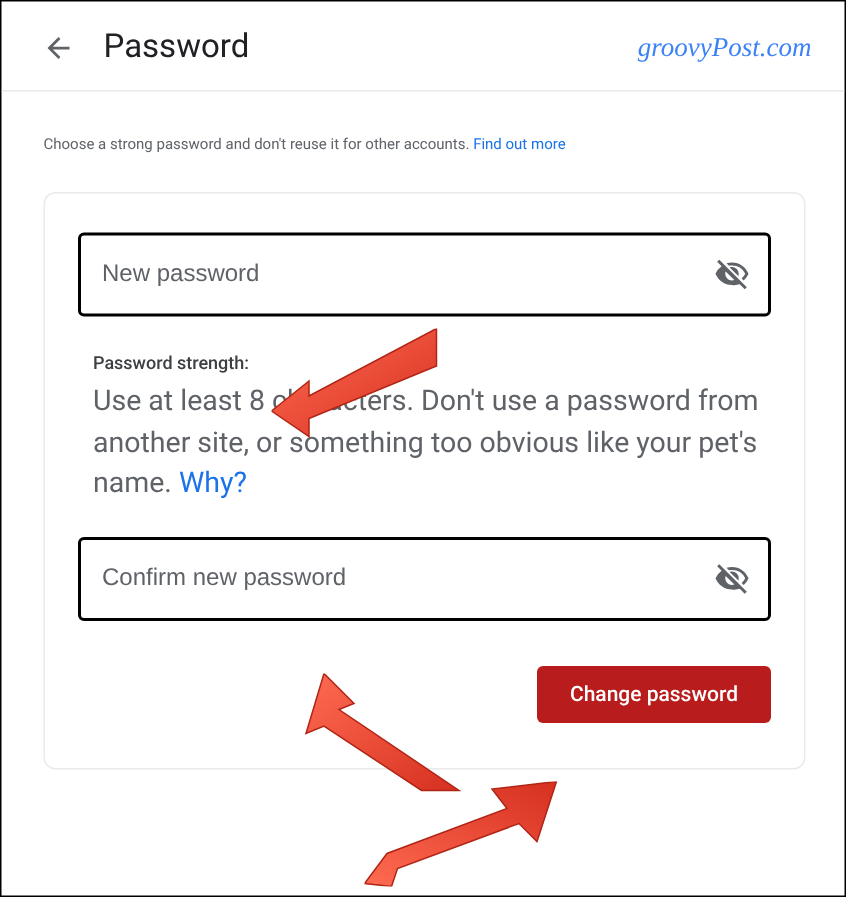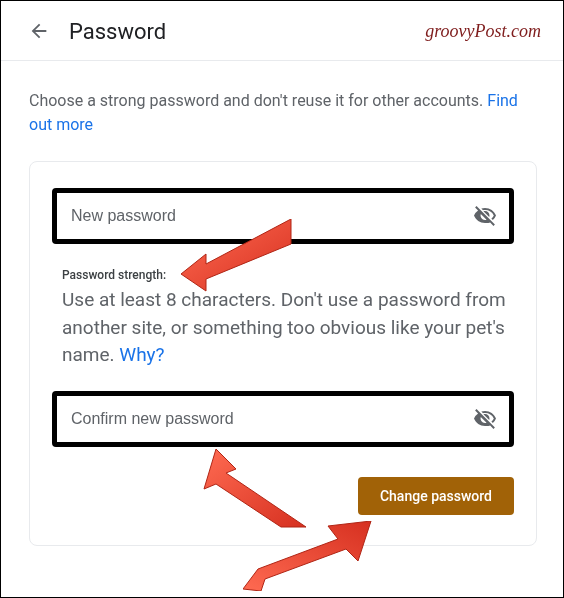--- a/index.html
+++ b/index.html
@@ -14,66 +14,66 @@
     }
     .header {
       display: flex;
       align-items: center;
       padding: 18px 22px 16px 26px;
       border-bottom: 1px solid #e8eaed;
       justify-content: space-between;
     }
     .header-left {
       display: flex;
-      align-items: flex-start;
+      align-items: flex-end;
       gap: 18px;
     }
     .back-btn {
       width: 24px;
       height: 24px;
       display: flex;
       align-items: center;
       justify-content: center;
       cursor: pointer;
       color: #5f6368;
     }
     .title {
       font-size: 22px;
       color: #202124;
       font-weight: 400;
     }
     .watermark {
       font-family: Georgia, serif;
       font-size: 18px;
-      color: #7f1d1d;
+      color: #3b82f6;
       font-style: italic;
       text-align: right;
     }
     .content {
       padding: 28px 26px 20px 28px;
     }
     .desc, .desc2 {
-      font-size: 16px;
+      font-size: 10px;
       color: #5f6368;
       line-height: 1.5;
     }
     .link {
       color: #1a73e8;
       cursor: pointer;
     }
     .desc2 { margin-top: 22px; }
     .card {
       margin-top: 24px;
       border: 1px solid #e8eaed;
       border-radius: 8px;
       padding: 26px 22px 22px 22px;
     }
     .input-wrap {
       position: relative;
-      border: 5px solid #000000;
+      border: 2px solid #000000;
       border-radius: 4px;
       height: 56px;
       display: flex;
       align-items: center;
       padding: 0 50px 0 14px;
     }
     .input-wrap input {
       border: none;
       outline: none;
       width: 100%;
@@ -109,21 +109,21 @@
       color: #5f6368;
       line-height: 1.45;
     }
     .actions {
       display: flex;
       justify-content: flex-end;
       margin-top: 30px;
       margin-bottom: 8px;
     }
     .change-btn {
-      background: #a16207;
+      background: #b91c1c;
       color: #fff;
       border: none;
       border-radius: 4px;
       font-size: 14px;
       font-weight: 500;
       padding: 11px 22px;
       cursor: pointer;
       font-family: inherit;
     }
     

